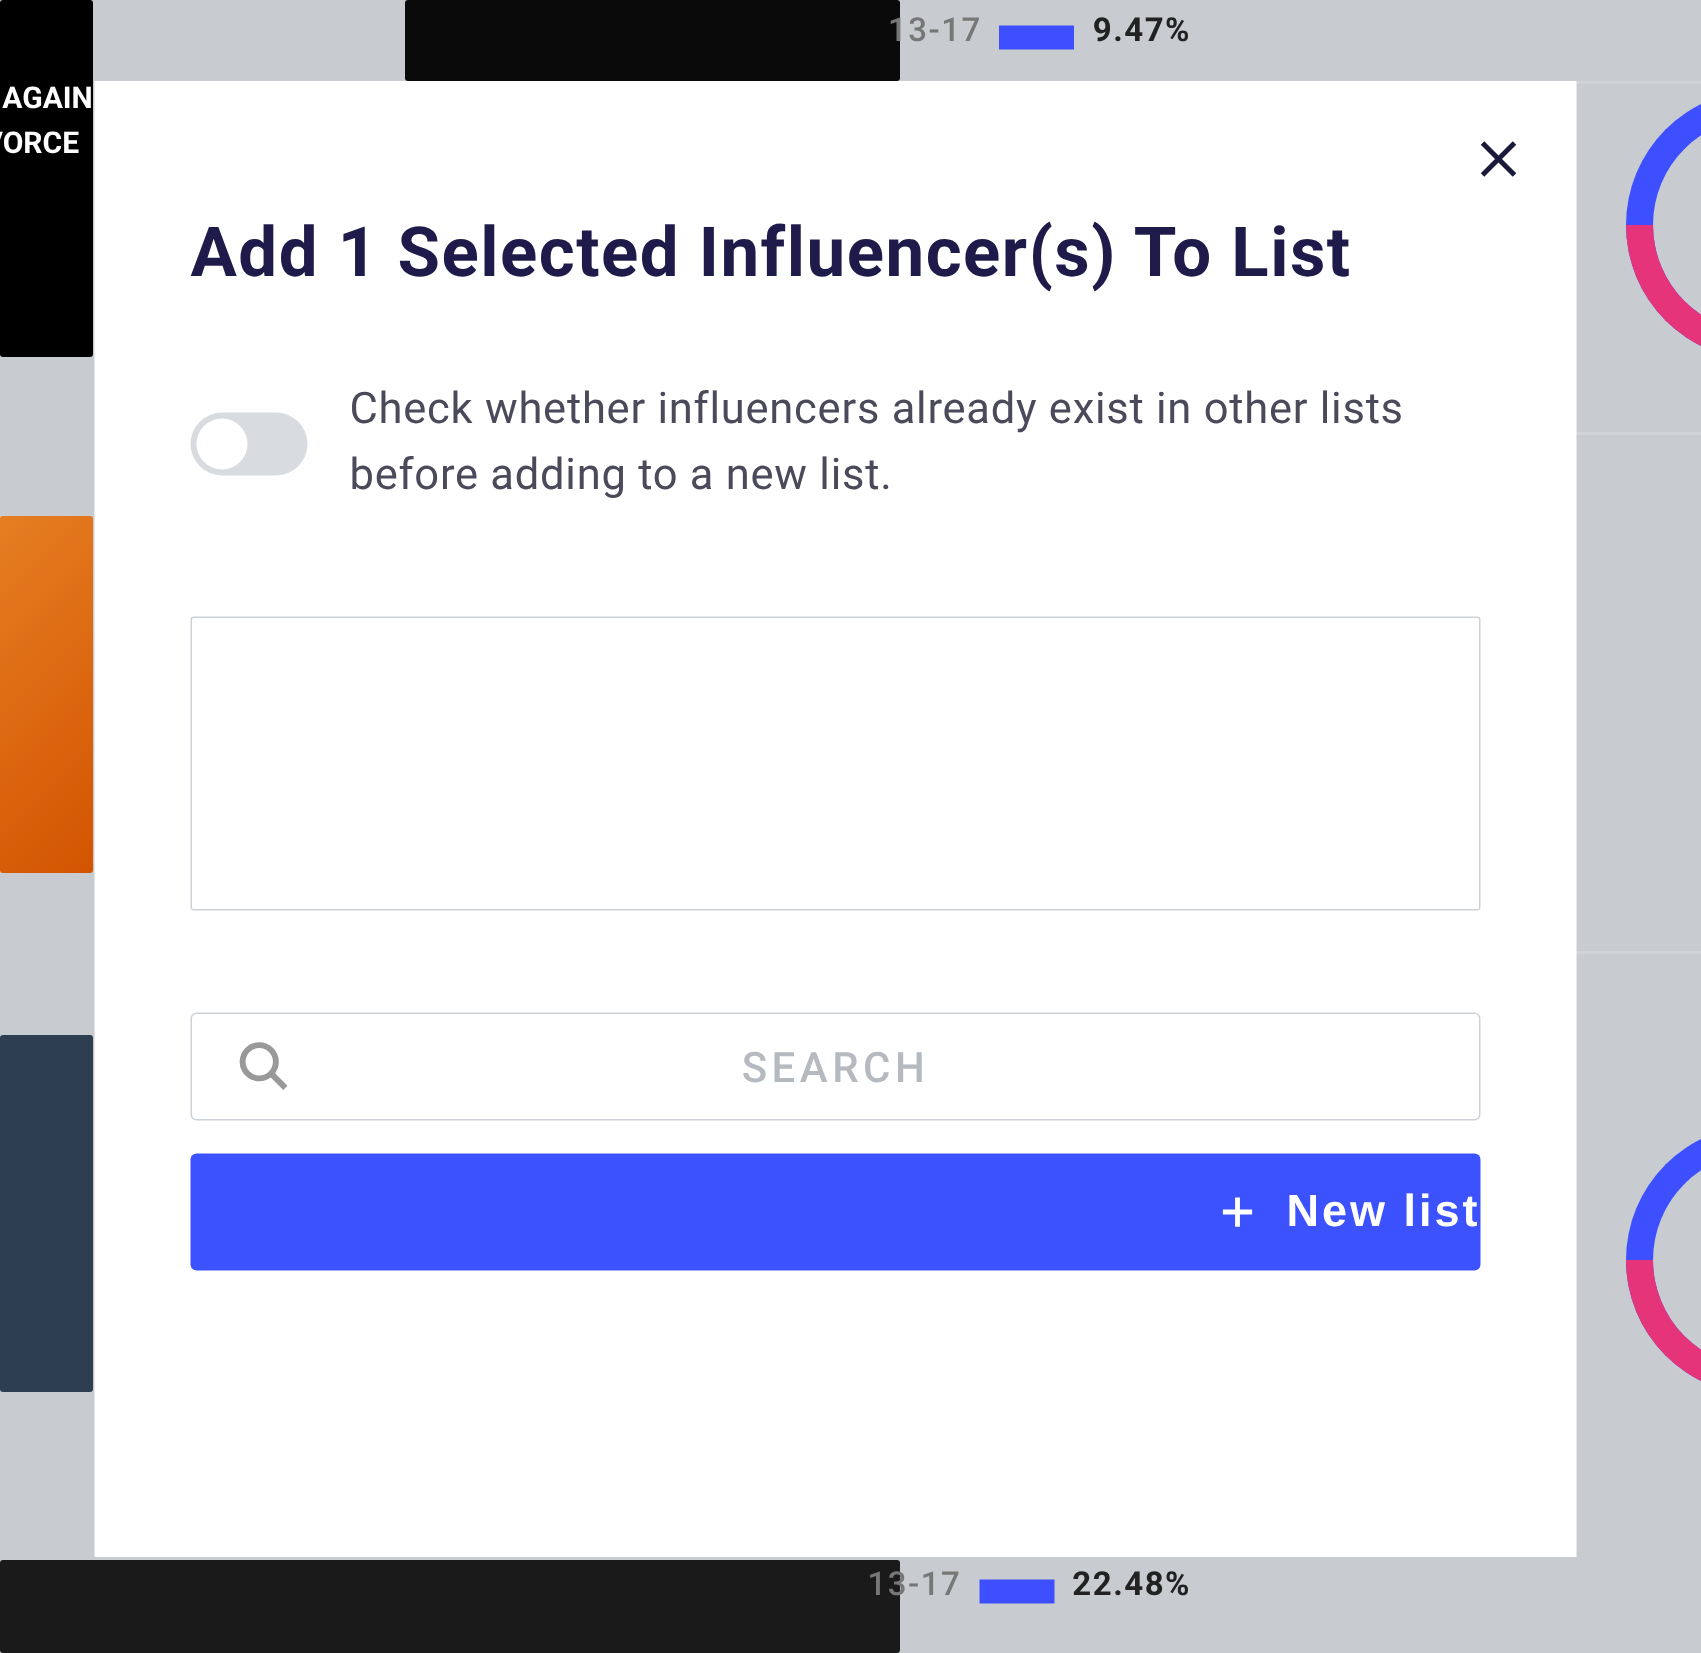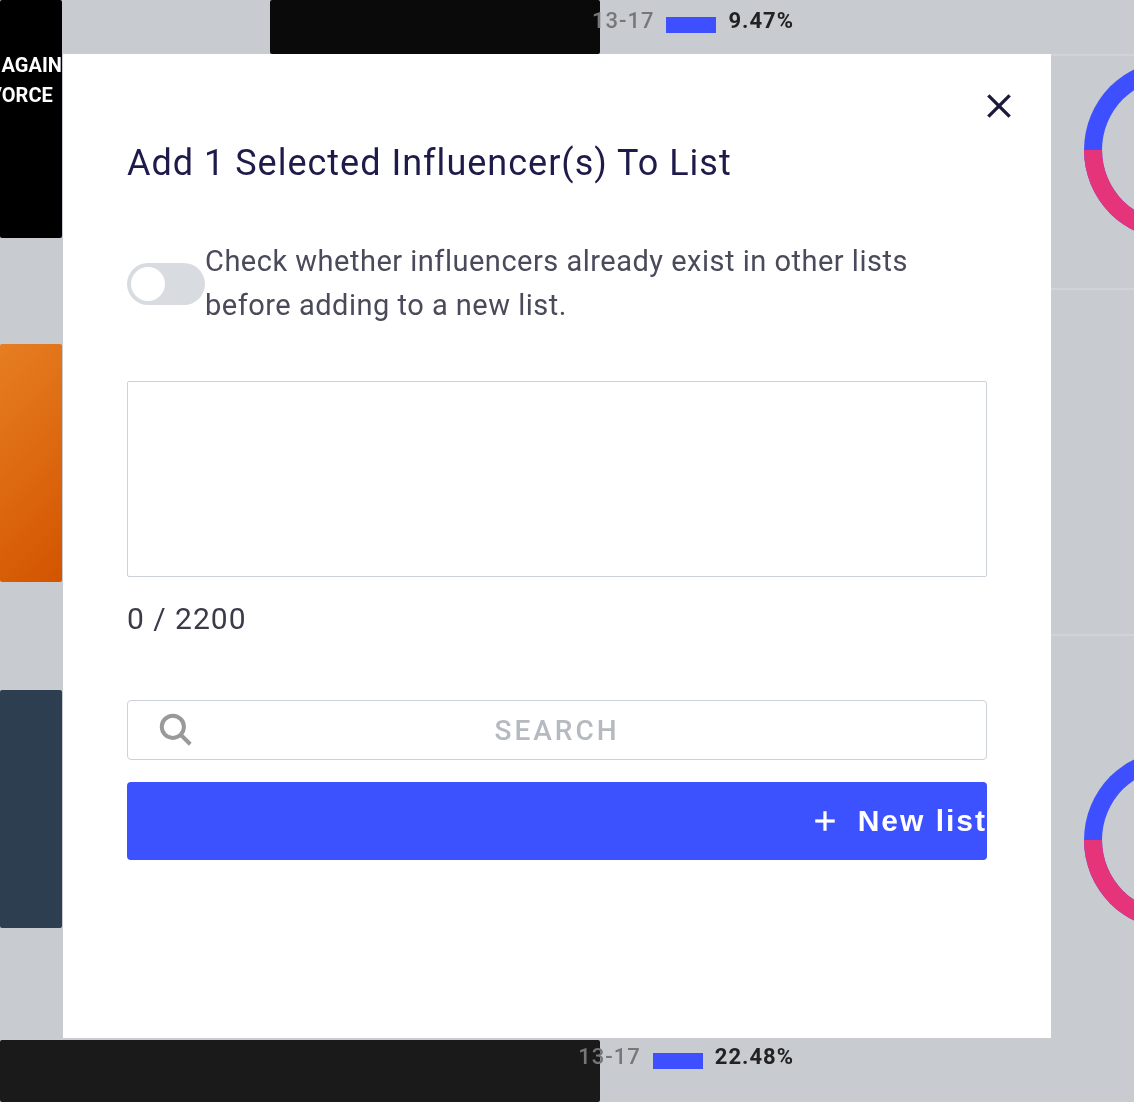--- a/index.html
+++ b/index.html
@@ -114,32 +114,33 @@
       justify-content: center;
     }
     .close-btn svg {
       width: 32px;
       height: 32px;
       stroke: #1a1a3a;
       stroke-width: 2.5;
     }
     
     .modal-title {
-      font-size: 36px;
-      font-weight: 400;
+      font-size: 46px;
+      font-weight: 700;
       color: #1e1b4b;
       letter-spacing: 1px;
       margin-top: 44px;
       margin-bottom: 56px;
     }
     
     .toggle-row {
       display: flex;
       align-items: center;
-      margin-bottom: 54px;
+      gap: 28px;
+      margin-bottom: 72px;
     }
     
     .toggle {
       width: 78px;
       height: 42px;
       background: #d8dce0;
       border-radius: 21px;
       position: relative;
       cursor: pointer;
       flex-shrink: 0;
@@ -197,21 +198,21 @@
       top: 50%;
       transform: translateY(-50%);
       width: 38px;
       height: 38px;
       stroke: #999;
       stroke-width: 2.5;
       fill: none;
     }
     .search-input {
       width: 100%;
-      height: 60px;
+      height: 72px;
       border: 1.5px solid #cdd2d8;
       border-radius: 4px;
       font-size: 28px;
       letter-spacing: 3px;
       text-align: center;
       font-family: inherit;
       color: #333;
     }
     .search-input::placeholder {
       color: #b5bac0;
@@ -292,21 +293,20 @@
   <div class="toggle-row">
     <div class="toggle">
       <div class="toggle-knob"></div>
     </div>
     <div class="toggle-label">Check whether influencers already exist in other lists before adding to a new list.</div>
   </div>
   
   
   <textarea class="comment-area" value="" style=""></textarea>
   
-  <div class="char-count">0 / 2200</div>
   
   <div class="search-wrap">
     <svg viewBox="0 0 24 24">
       <circle cx="10" cy="10" r="7"></circle>
       <line x1="15" y1="15" x2="21" y2="21"></line>
     </svg>
     <input class="search-input" type="text" placeholder="SEARCH" style="">
   </div>
   
   

